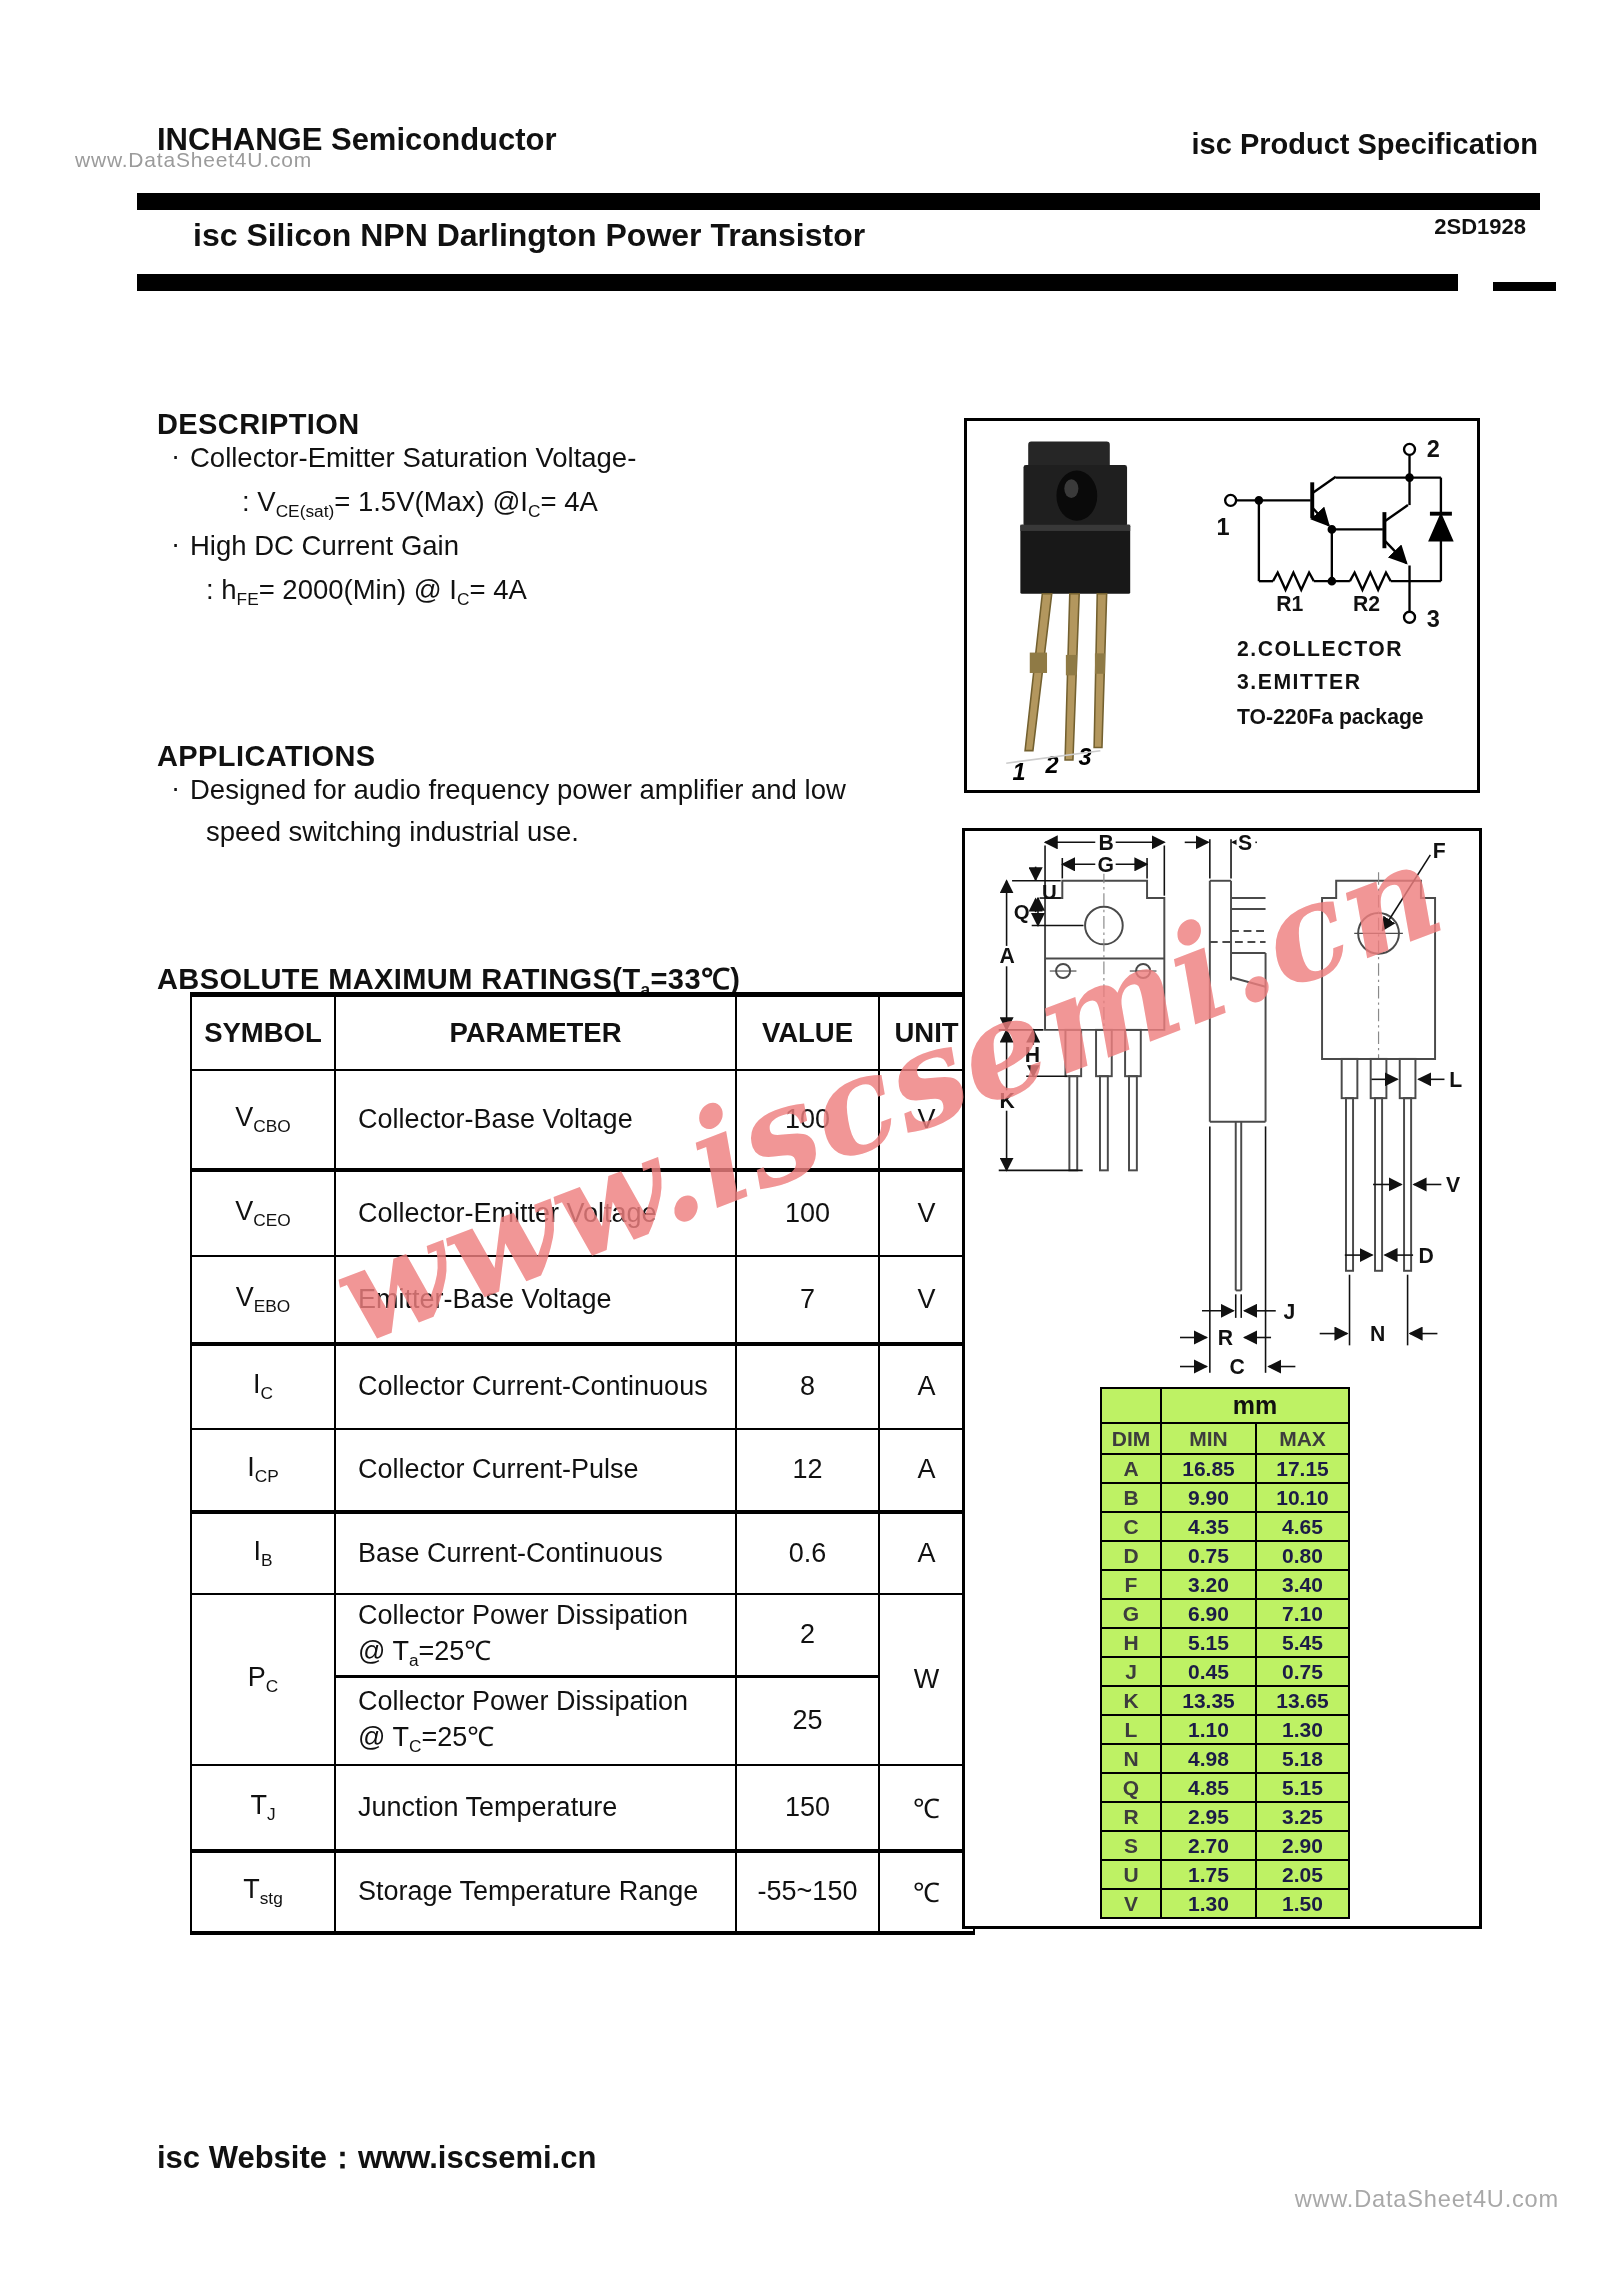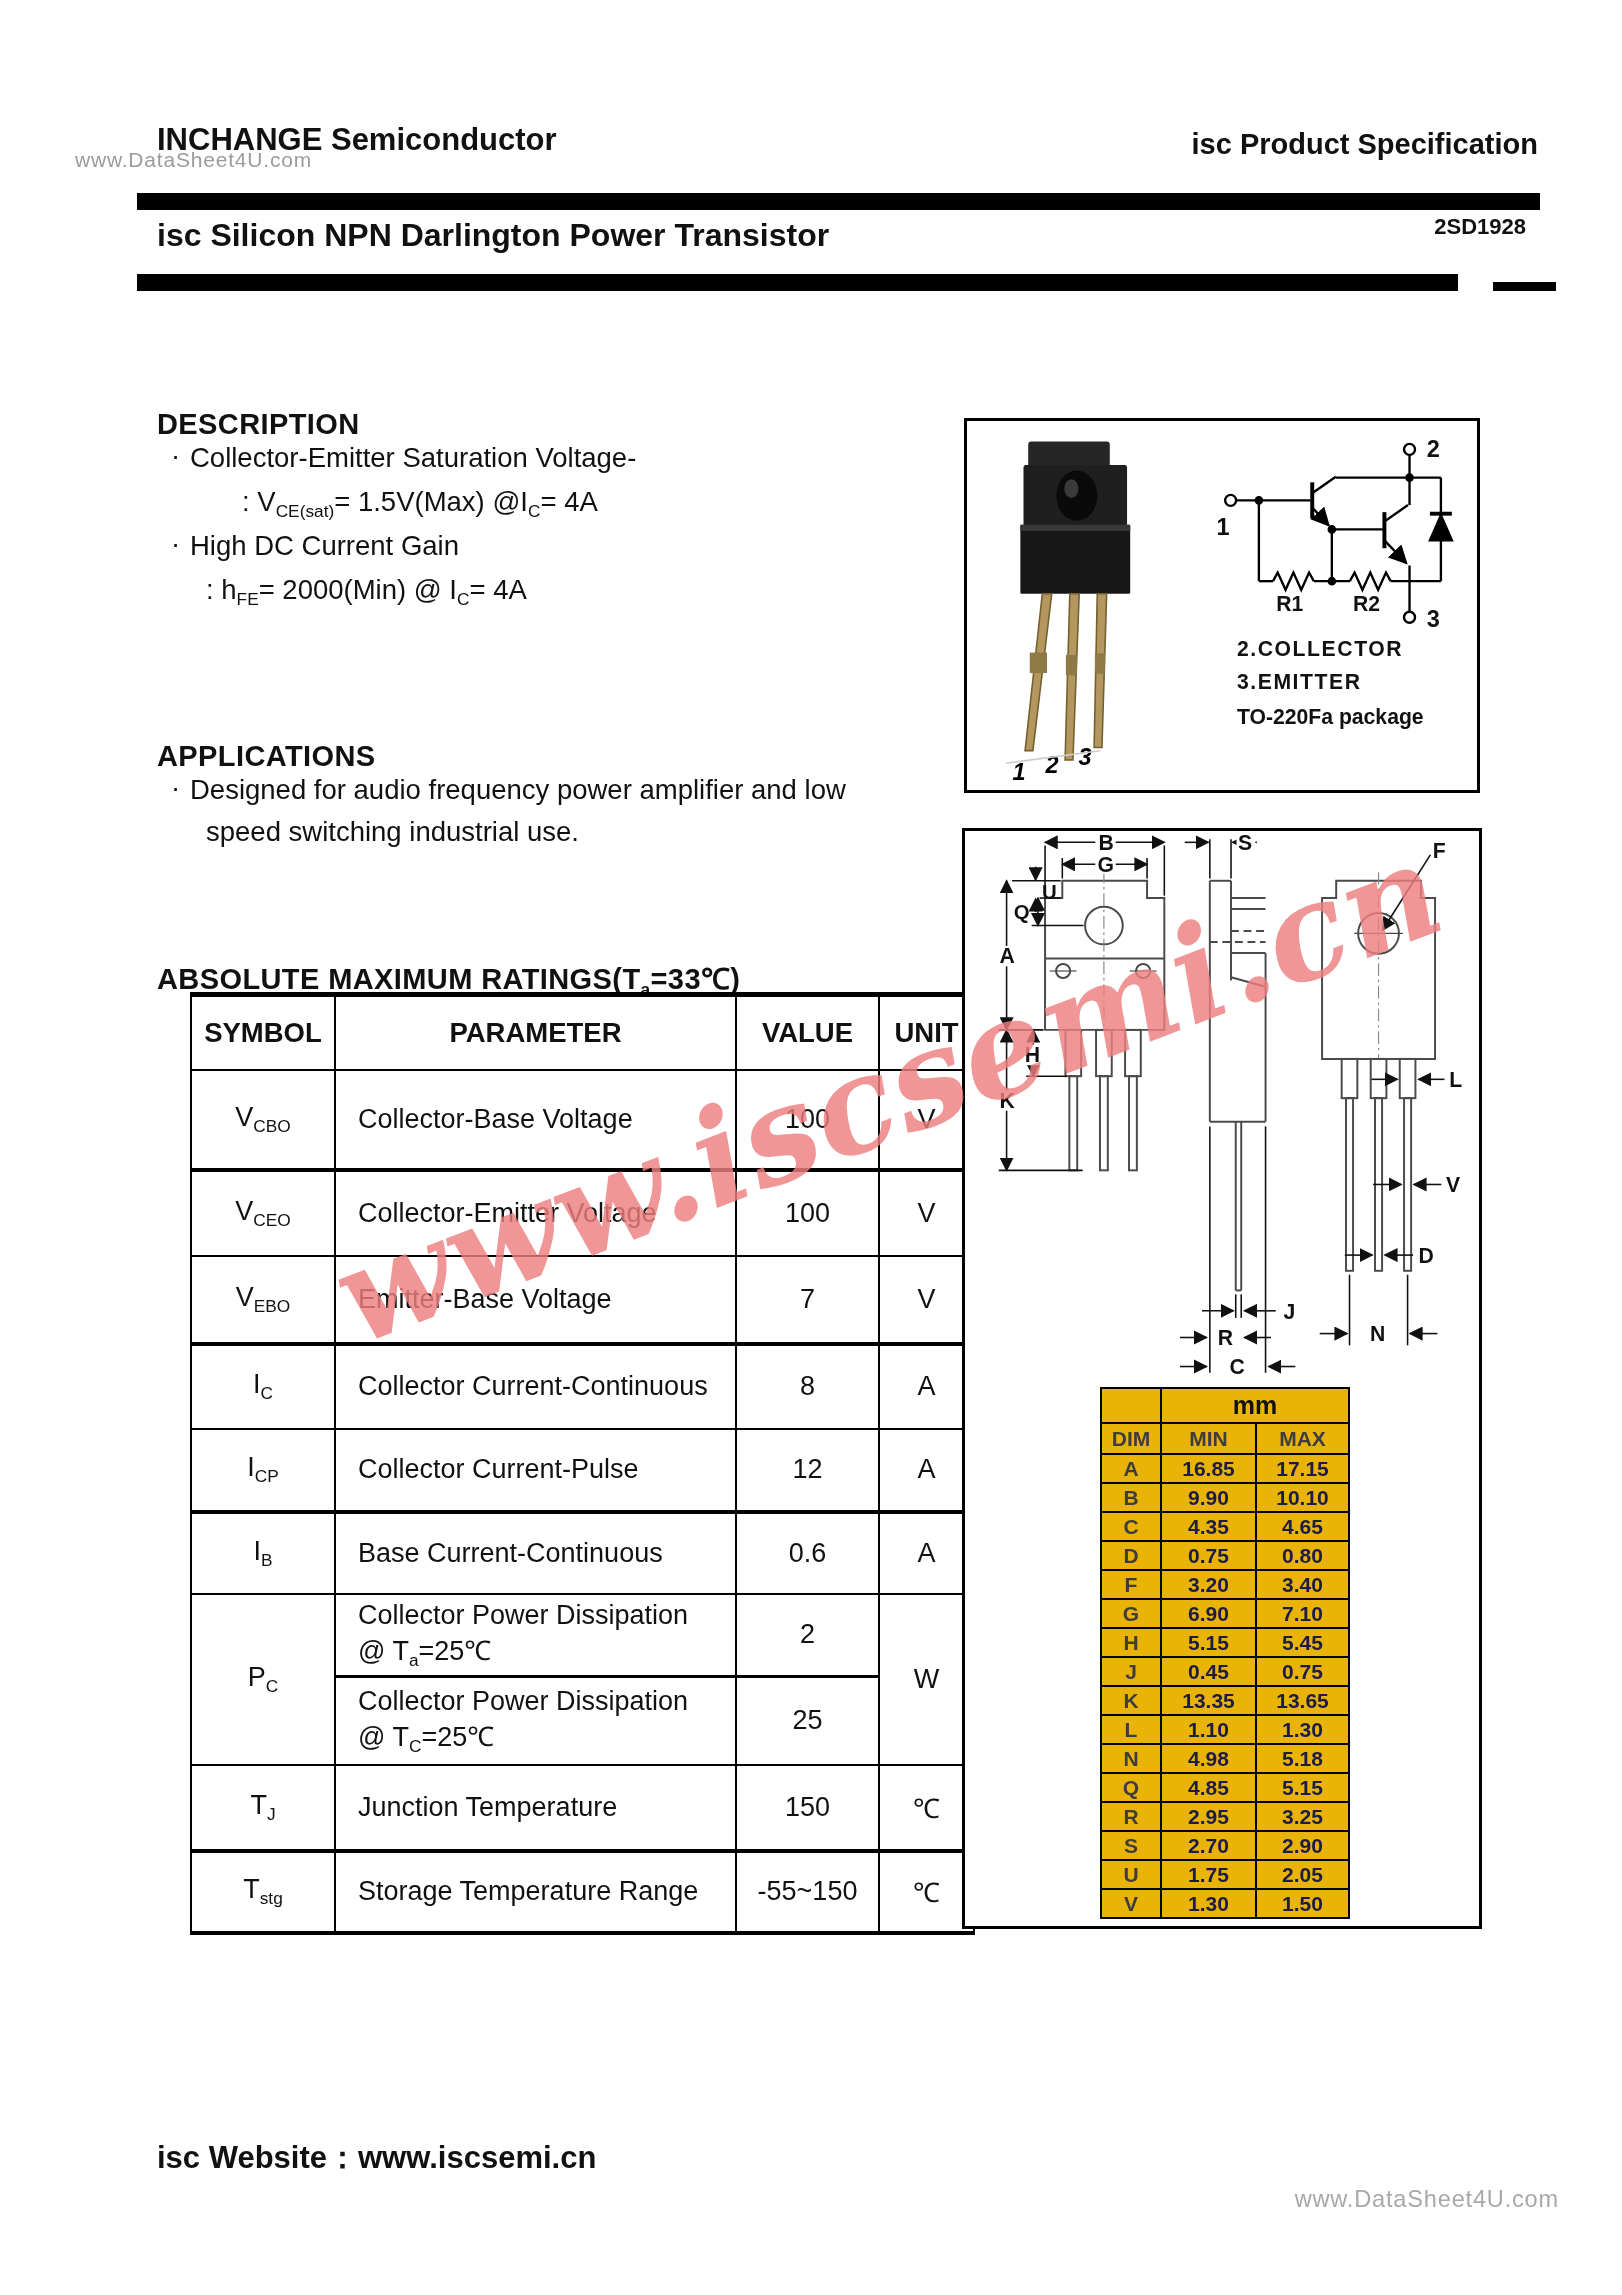--- a/index.html
+++ b/index.html
@@ -2,41 +2,41 @@
 <html style="font-size:12.6px"><head>
 <meta charset="utf-8">
 <style>
   html,body{margin:0;padding:0;background:#e8e8e8;}
   #page{position:relative;width:1623px;height:2295px;background:#ffffff;
         font-family:"Liberation Sans",sans-serif;color:#111;overflow:hidden;}
   .bar{position:absolute;background:#000;}
   .wm-gray{position:absolute;color:#9b9b9b;font-size:21px;letter-spacing:0.8px;}
   .h-brand{position:absolute;font-size:31px;font-weight:bold;}
   .h-spec{position:absolute;font-size:29px;font-weight:bold;text-align:right;}
-  .title{position:absolute;font-size:32px;font-weight:bold;}
+  .title{position:absolute;font-size:32px;font-weight:bold;margin-left:36px;}
   .part{position:absolute;font-size:22px;font-weight:bold;}
   .sec-h{position:absolute;font-size:29px;font-weight:bold;letter-spacing:0.4px;}
   .line{position:absolute;font-size:27.5px;white-space:nowrap;}
   .dot{position:absolute;font-size:27.5px;}
   sub,.sb{font-size:17.3px;vertical-align:-5.5px;}
   
   .rt{position:absolute;border-collapse:collapse;table-layout:fixed;
       border-top:5.5px solid #000;border-bottom:4.7px solid #000;background:transparent;margin-left:48px;}
   .rt td{border-left:2.4px solid #000;text-align:center;vertical-align:middle;
          font-size:27px;padding:0;}
   .rt td:last-child{border-right:2.4px solid #000;}
   .rt .hd{font-weight:bold;font-size:27.5px;}
   .rt .b3{border-bottom:2.4px solid #000;}
   .rt .b5{border-bottom:3.9px solid #000;}
   .rt .b6{border-bottom:4.7px solid #000;}
   .rt .param{text-align:left;padding-left:22px;}
   
   .box{position:absolute;border:3.1px solid #000;background:#fff;}
   
-  .dt{border-collapse:collapse;table-layout:fixed;position:absolute;background:#eab308;}
+  .dt{border-collapse:collapse;table-layout:fixed;position:absolute;background:#bef264;}
   .dt td{border:2.4px solid #000;text-align:center;vertical-align:middle;
          font-weight:bold;padding:0;}
   .dt .mm{font-size:25px;color:#111;}
   .dt .dh{font-size:21px;color:#3d3d3d;}
   .dt .dl{font-size:21px;color:#3d3d3d;}
   .dt .dv{font-size:21px;color:#1c1c46;}
   
   .wm-red{position:absolute;left:310px;top:1056px;width:942px;text-align:center;
           font-family:"DejaVu Serif",serif;font-style:italic;font-weight:bold;
           font-size:132px;color:#ee7f7f;opacity:.82;transform:rotate(-21deg);

